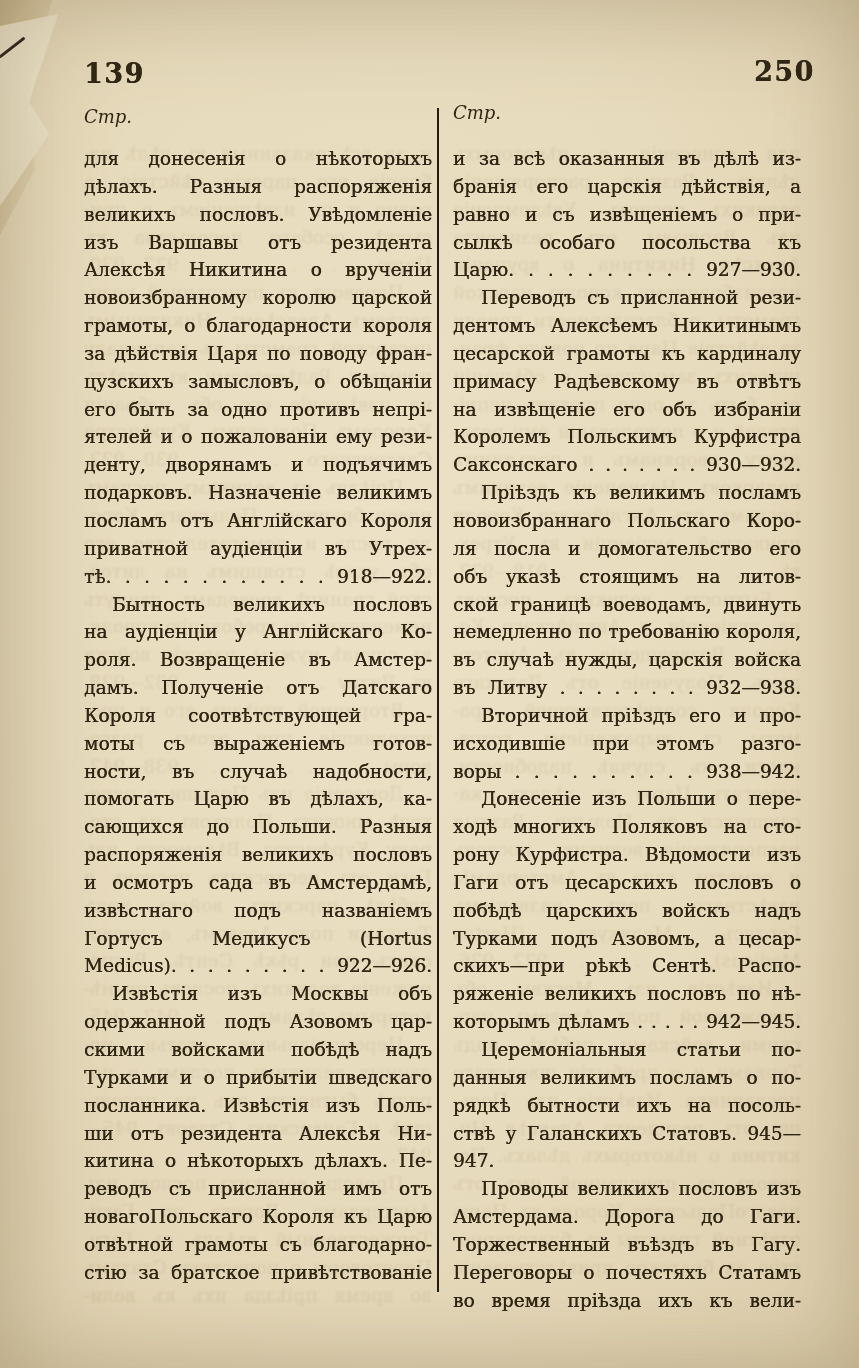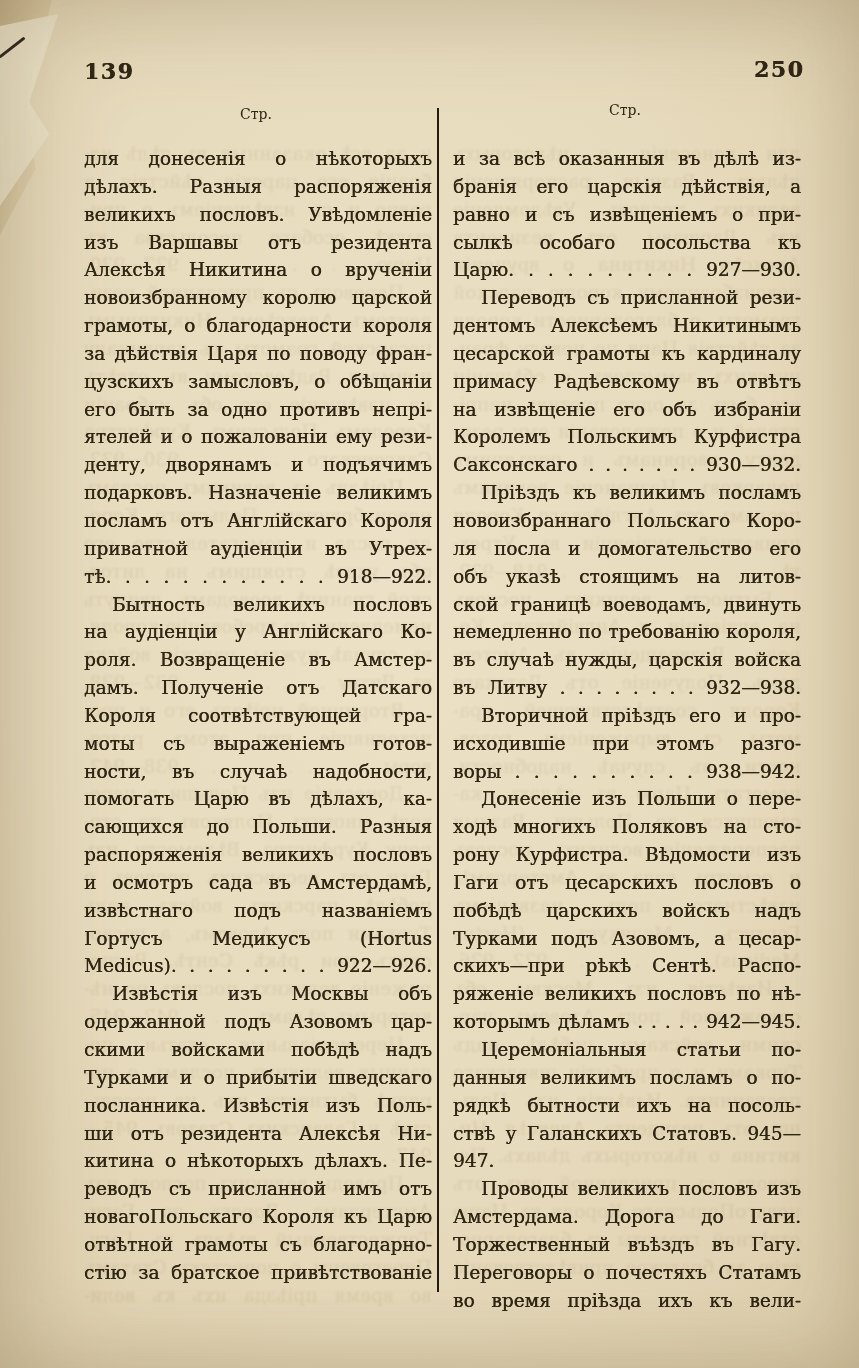--- a/index.html
+++ b/index.html
@@ -29,37 +29,37 @@
     clip-path: polygon(0 6%, 52% 0, 26% 44%, 44% 60%, 0 96%);
     box-shadow: 2px 2px 4px rgba(90,70,40,.35);
     opacity:.92;
   }
   .pen-mark {
     position:absolute; left:-4px; top:46px; width:32px; height:3px; z-index:5;
     background:#27211a; transform:rotate(-38deg); border-radius:2px;
   }
 
   .page-num {
-    position:absolute; z-index:4; font-weight:bold; font-size:22px; letter-spacing:1.5px;
+    position:absolute; z-index:4; font-weight:bold; font-size:27px; letter-spacing:1.5px;
     text-shadow:0.3px 0 0 currentColor;
   }
   .page-num.left  { left:84px;  top:58px; }
   .page-num.right { left:754px; top:56px; }
 
   .divider {
     position:absolute; z-index:4; left:437px; top:108px; width:2.2px; height:1184px;
     background:#241c10;
   }
 
   .col { position:absolute; width:348px; z-index:4; }
   .col.left-col  { left:84px;  top:106px; }
   .col.right-col { left:453px; top:102px; }
 
   .col-header {
-    text-align:center; font-size:14px; padding-right:4px;
+    text-align:left; font-style:italic; font-size:18px; padding-right:4px;
     height:39px; box-sizing:border-box;
   }
   .col.right-col .col-header { height:43px; }
 
   .line {
     font-size:18.5px; line-height:27.85px;
     text-align:justify; text-align-last:justify;
     text-shadow:0.35px 0 0 currentColor;
   }
   .line.indent { text-indent:28px; }

